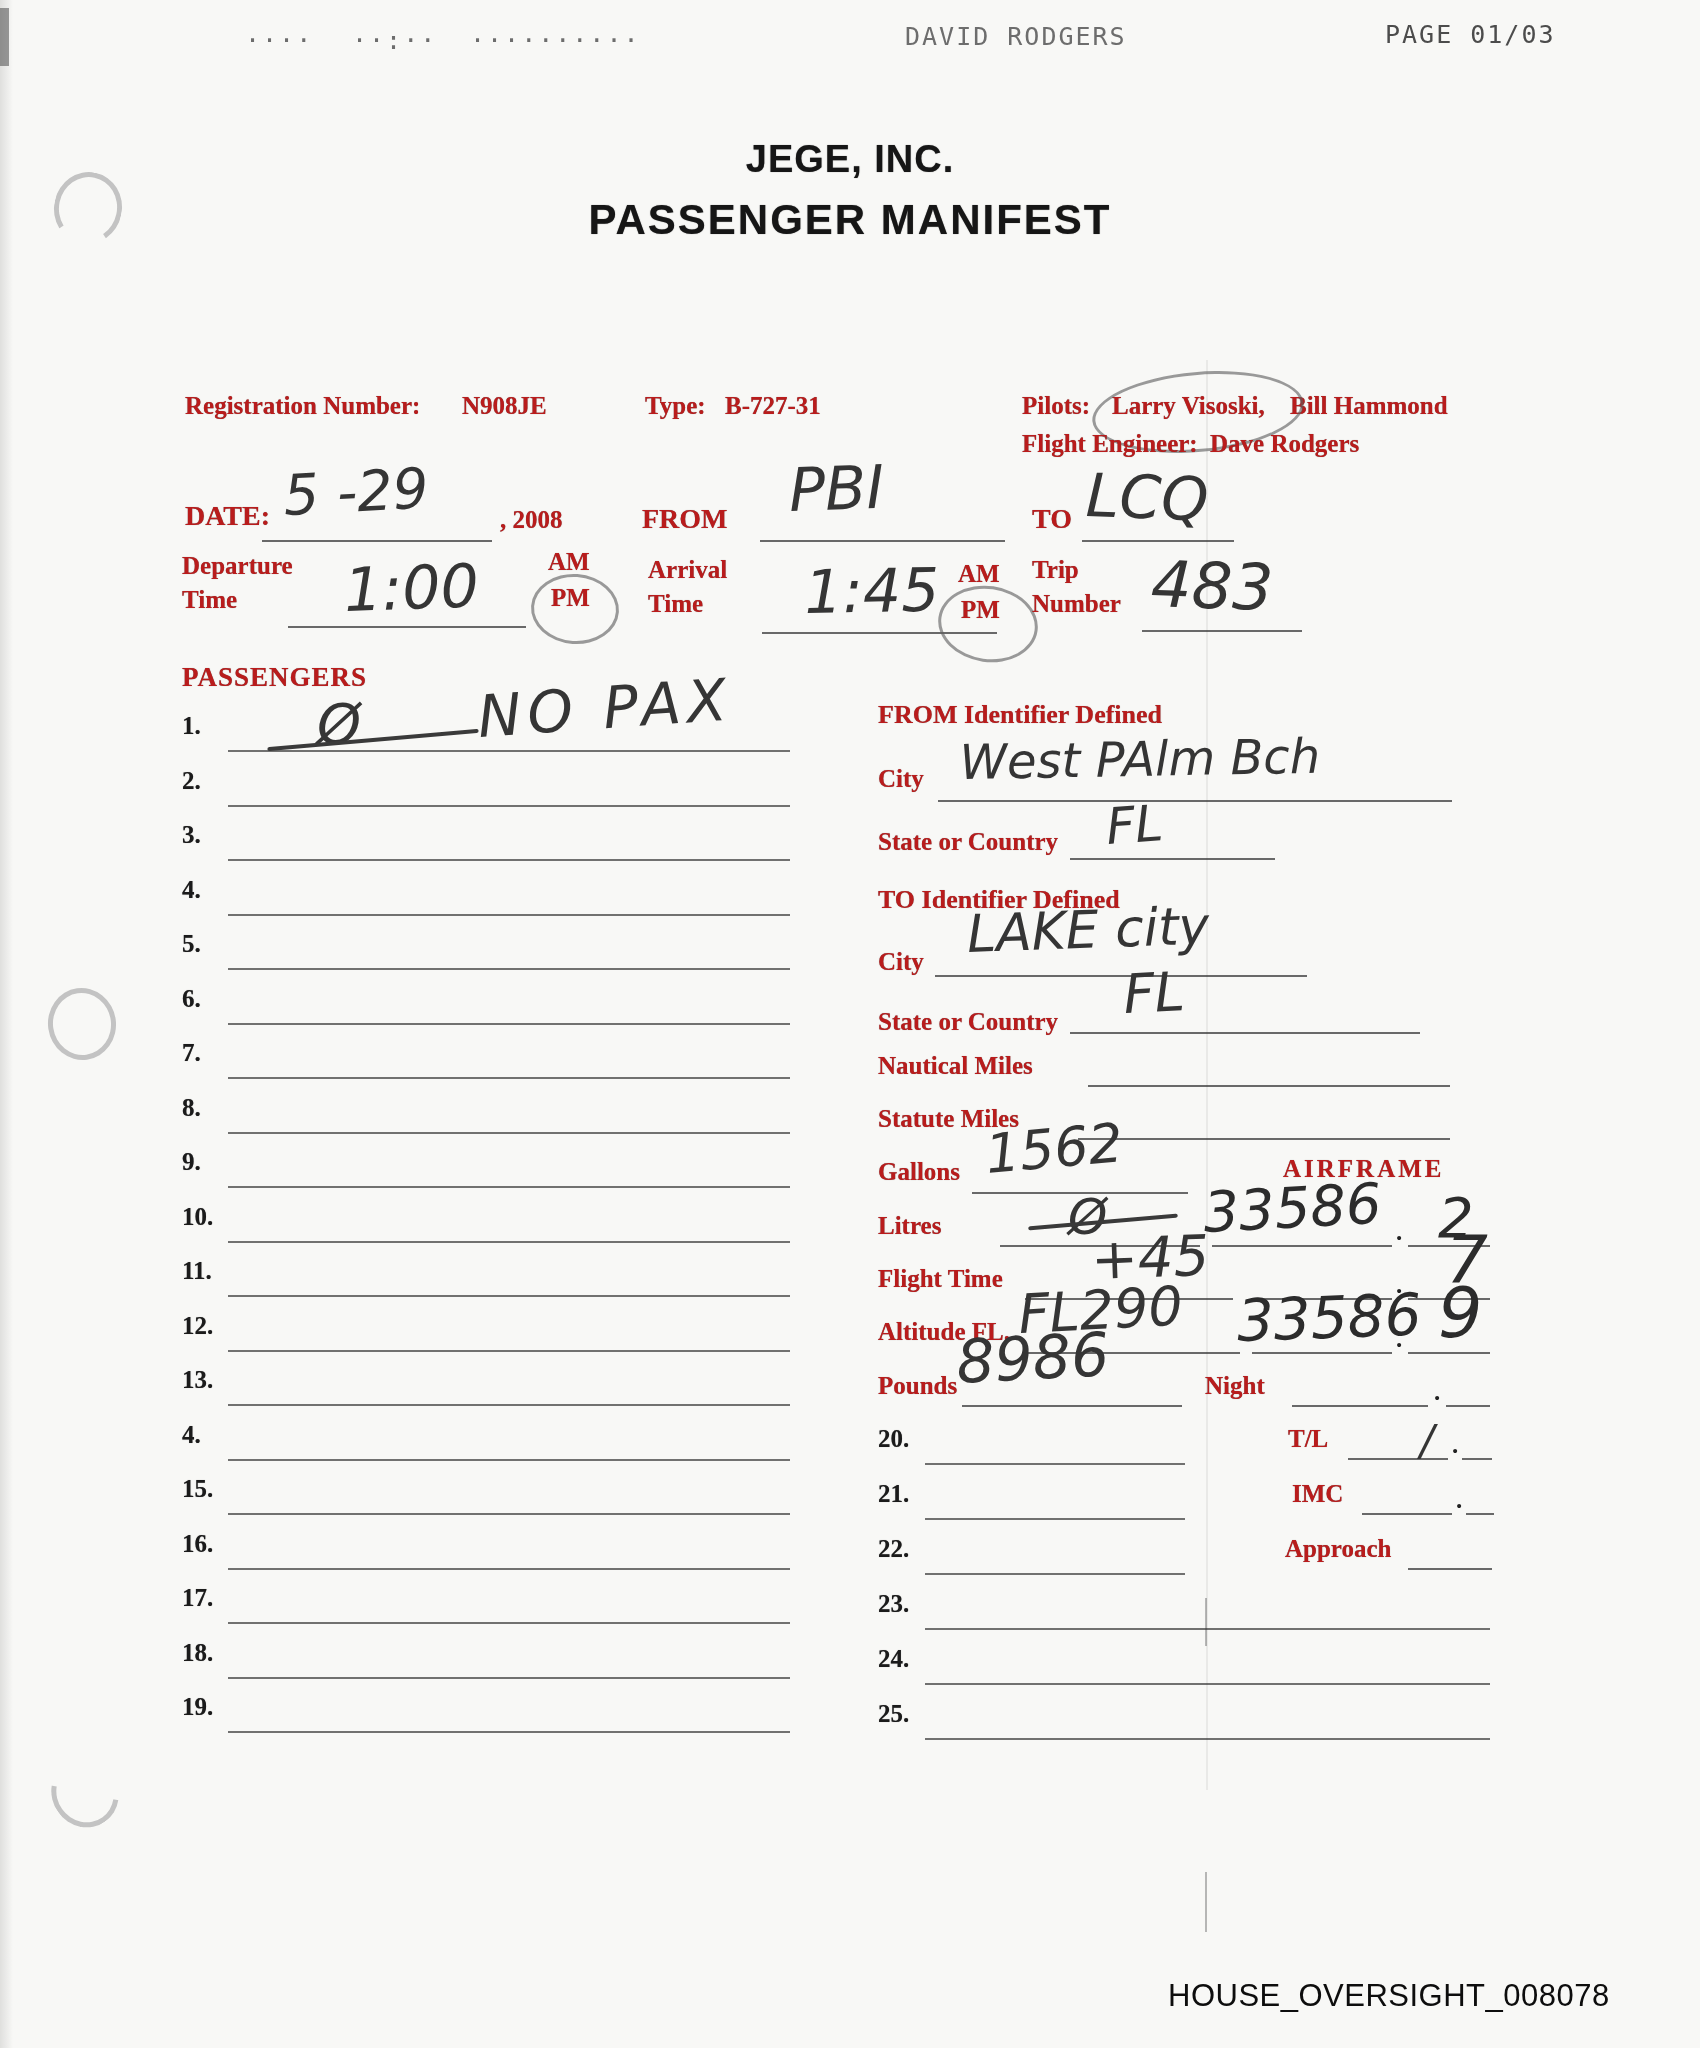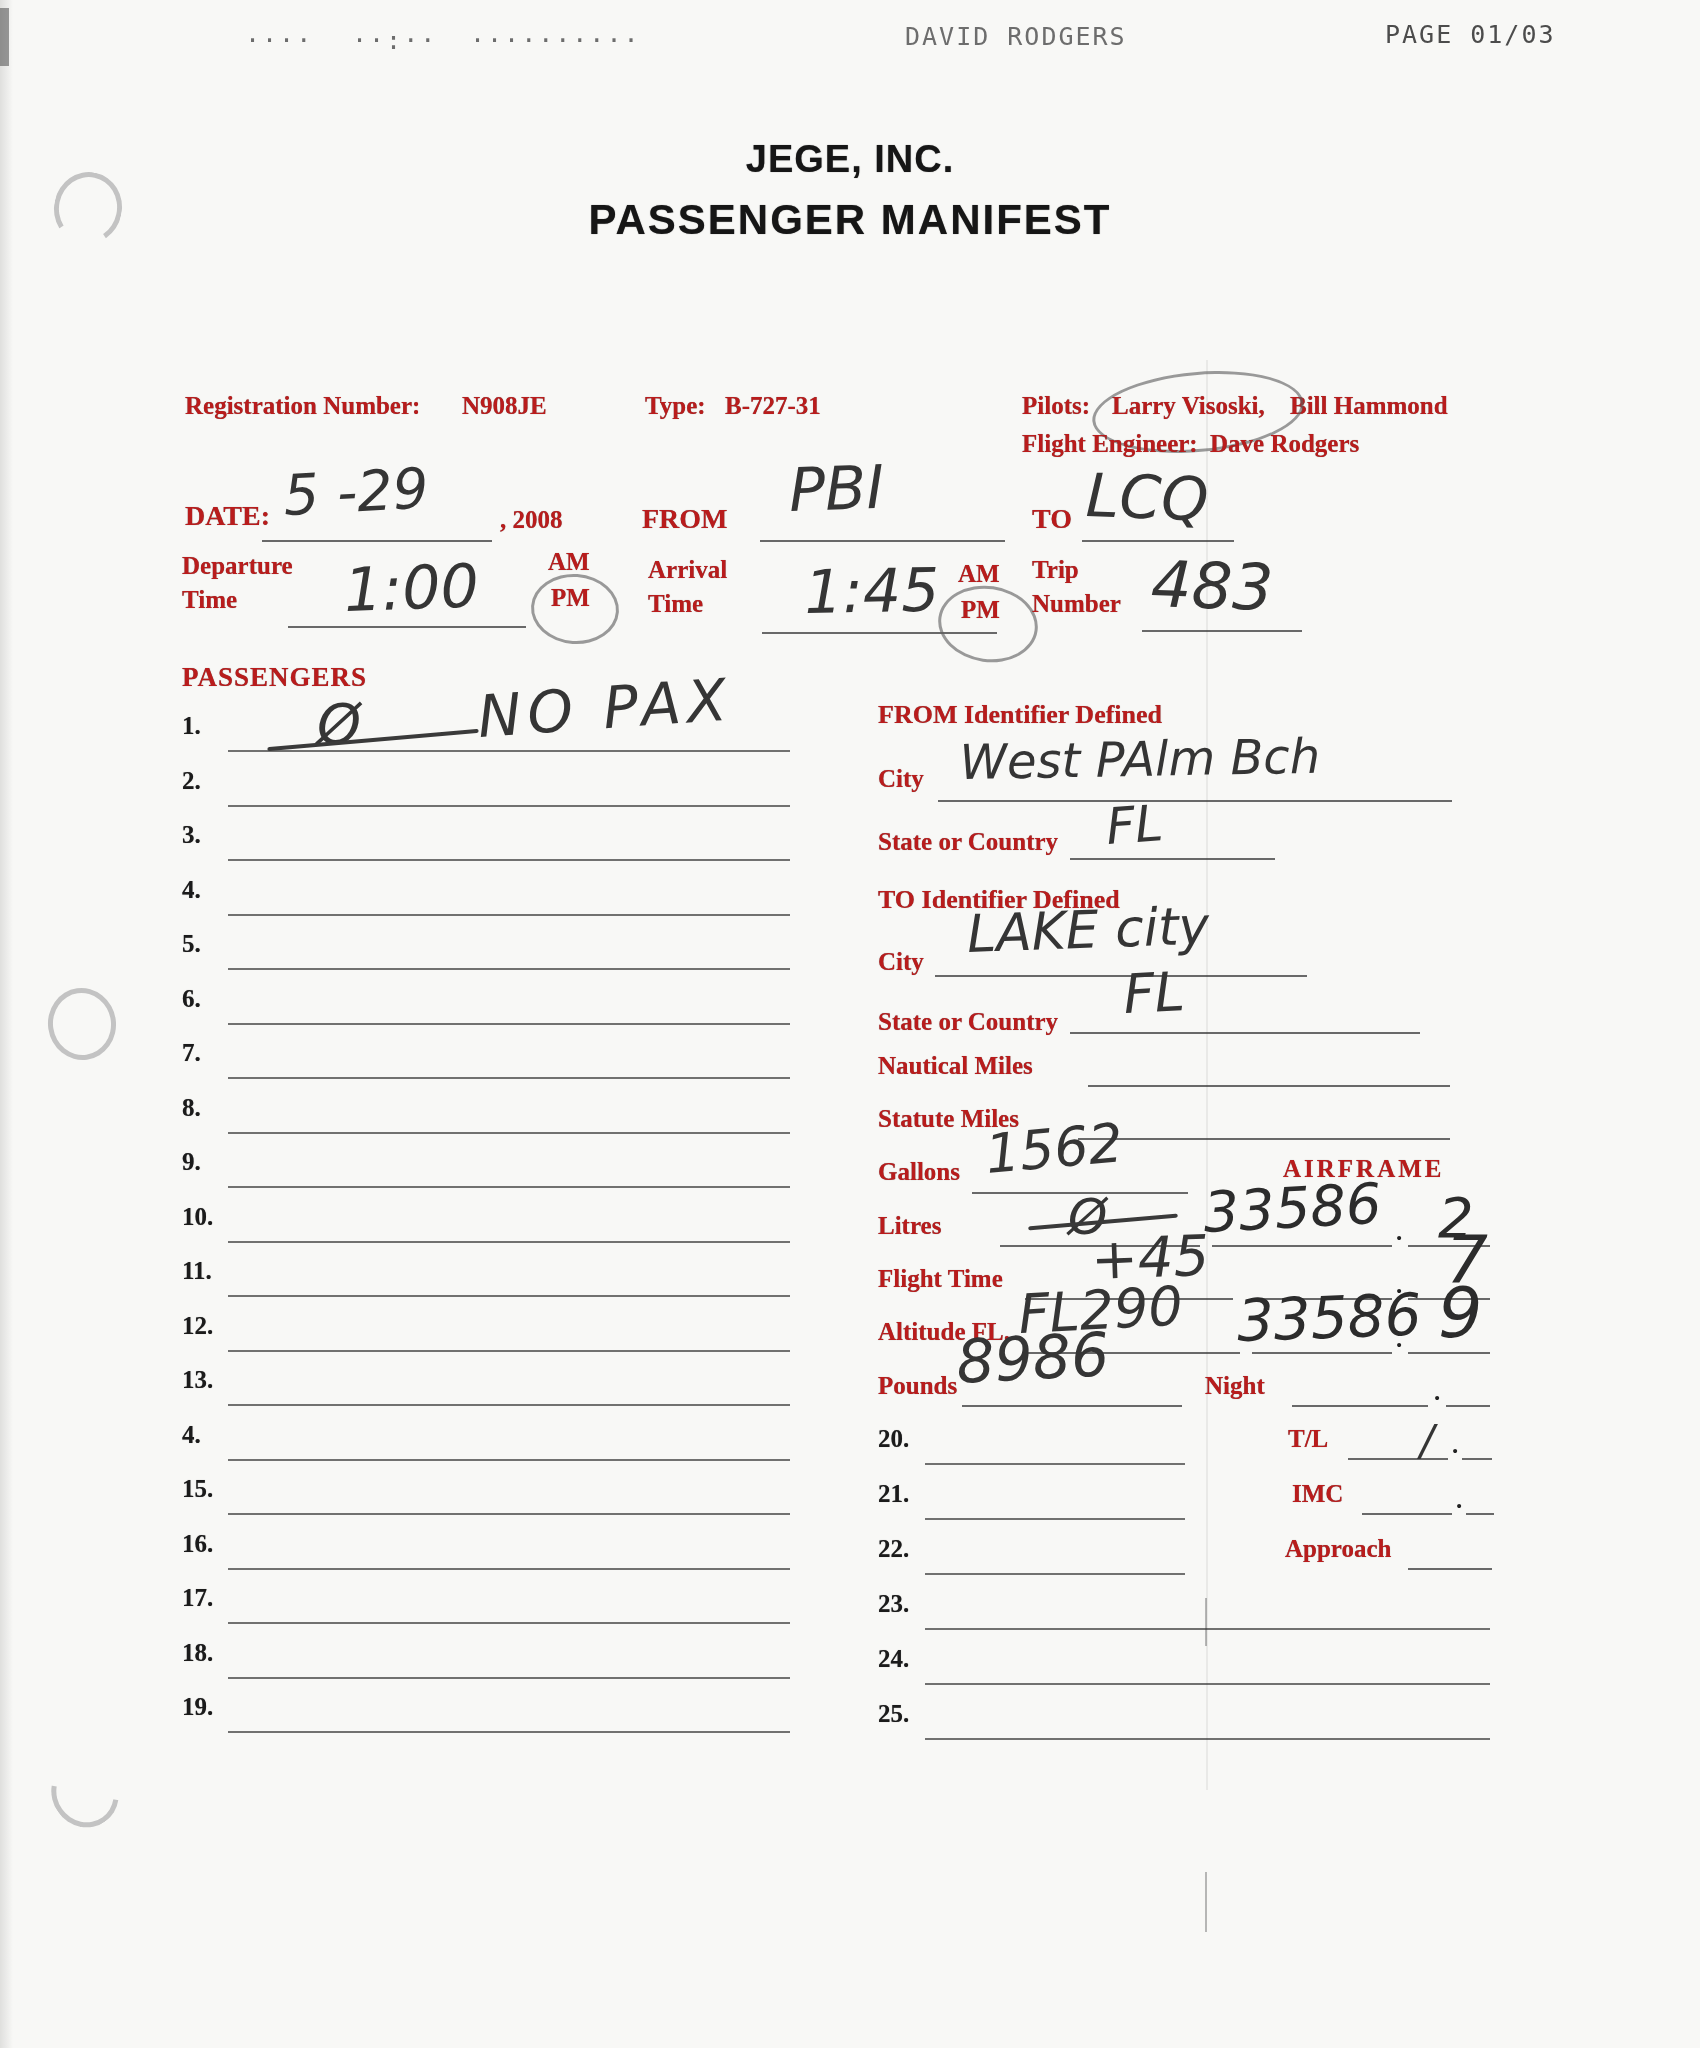--- a/index.html
+++ b/index.html
@@ -277,14 +277,15 @@
   <div class="fline" style="left:1462px;top:1458px;width:30px;"></div>
 
   <span class="plabel" style="left:1292px;top:1480px;">IMC</span>
   <div class="fline" style="left:1362px;top:1513px;width:90px;"></div>
   <span class="dot" style="left:1456px;top:1486px;">.</span>
   <div class="fline" style="left:1466px;top:1513px;width:28px;"></div>
 
   <span class="plabel" style="left:1285px;top:1535px;">Approach</span>
   <div class="fline" style="left:1408px;top:1568px;width:84px;"></div>
 
+  <span class="footer-id" style="left:1168px;top:1978px;">HOUSE_OVERSIGHT_008078</span>
 
 </div>
 
 </body></html>

